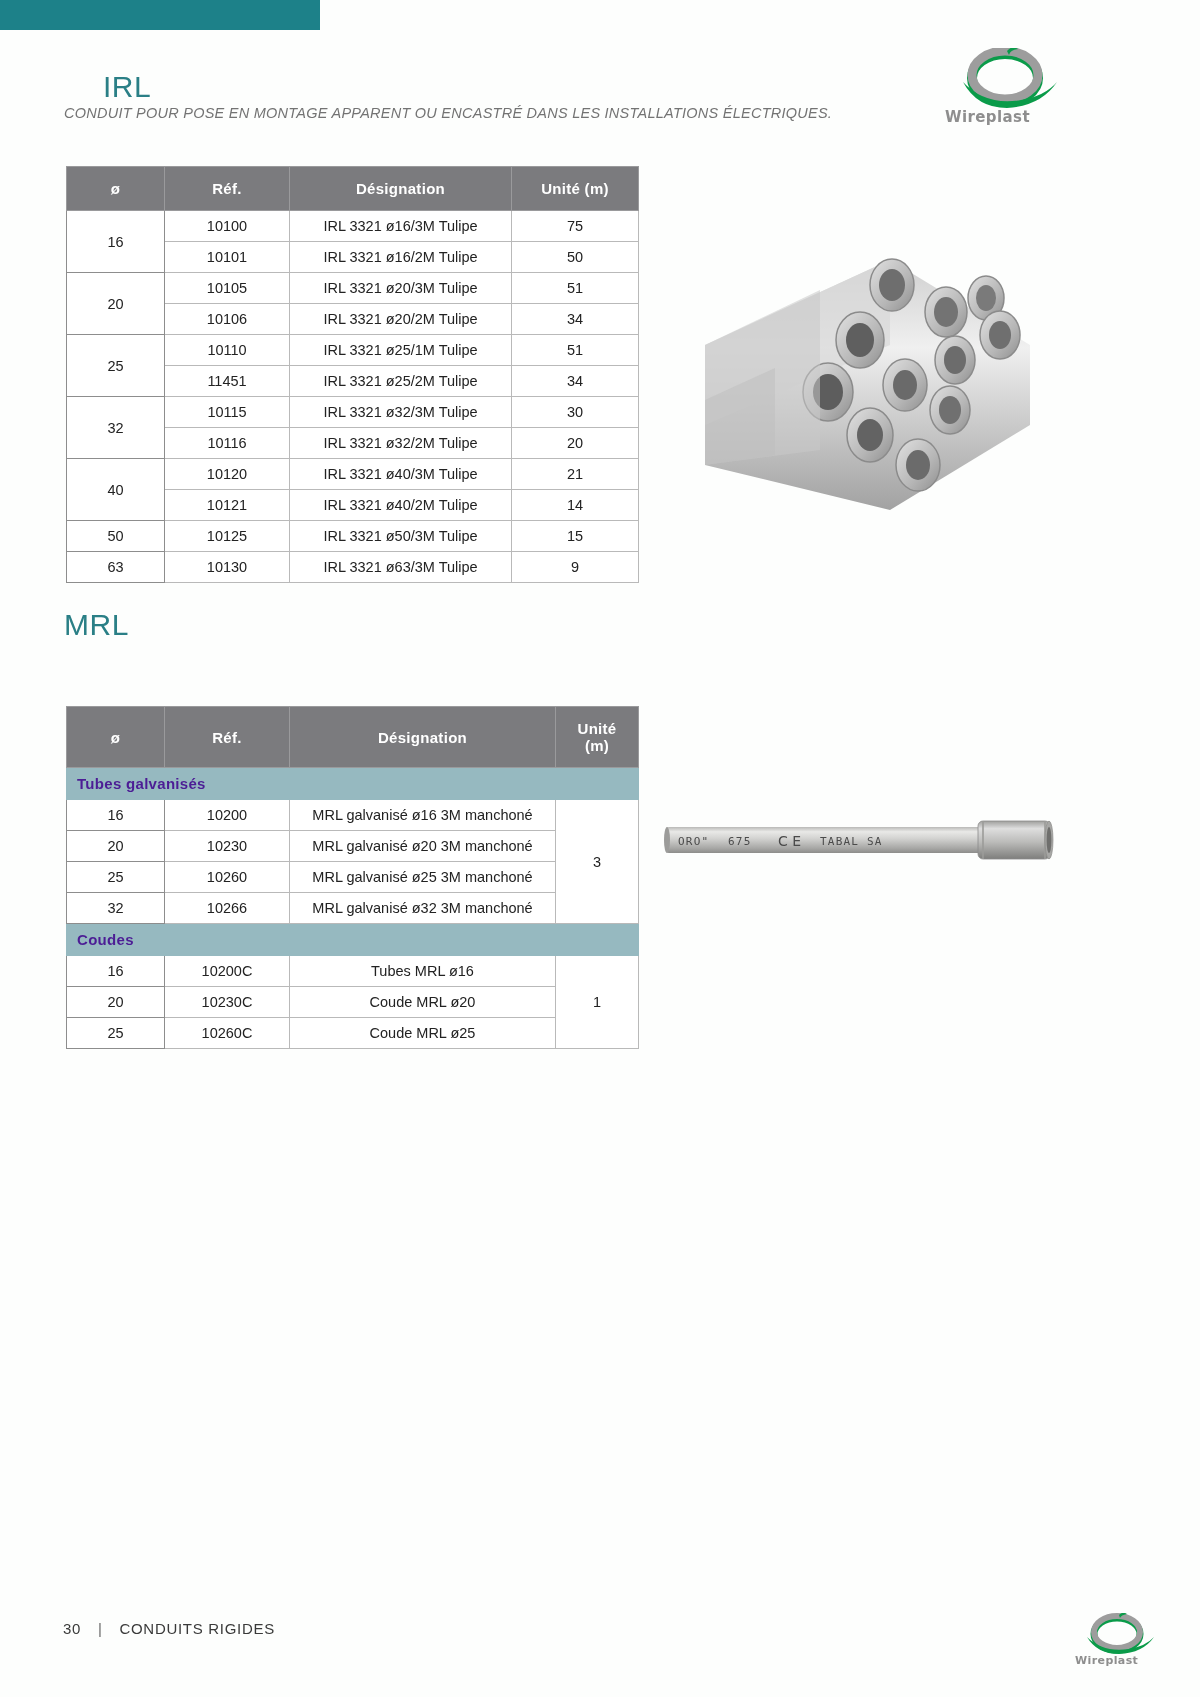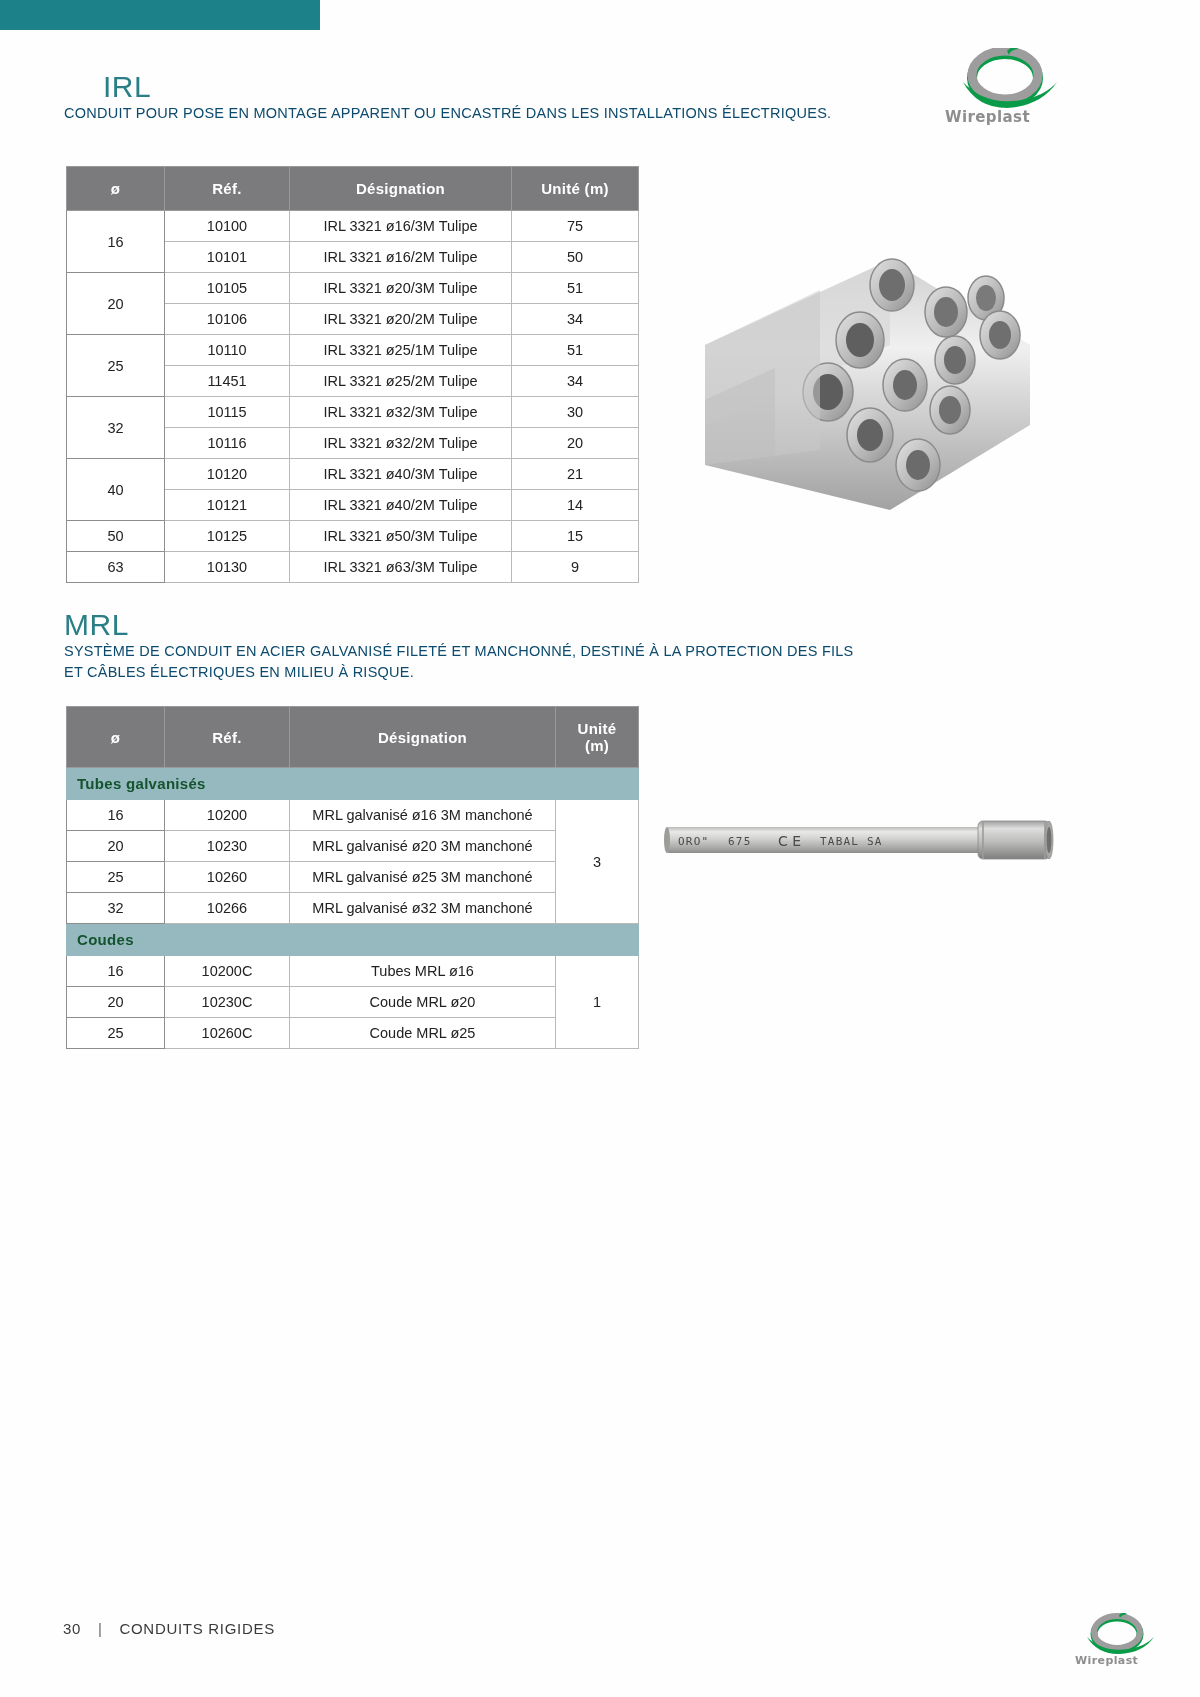--- a/index.html
+++ b/index.html
@@ -45,24 +45,25 @@
     position: absolute;
     font-size: 30px;
     color: #2a7f86;
     font-weight: 400;
     letter-spacing: 0.5px;
     font-family: "Liberation Sans", sans-serif;
   }
   .section-desc {
     position: absolute;
     font-size: 14.5px;
-    color: #0c4a6e;
+    color: #737373;
     letter-spacing: 0.25px;
     line-height: 1.45;
     font-family: "Liberation Sans", sans-serif;
+    font-style: italic;
   }
 
   
   table.spec {
     position: absolute;
     border-collapse: collapse;
     table-layout: fixed;
     font-size: 14.5px;
     color: #222;
   }
@@ -79,21 +80,21 @@
   table.spec td {
     border: 1px solid #b9b9b9;
     text-align: center;
     padding: 7px 4px;
     background: #ffffff;
     height: 27px;
   }
   table.spec td.dia { border-color:#8d8d8d; }
   td.group-head {
     background: #96b9c0 !important;
-    color: #14532d;
+    color: #4c1d95;
     font-weight: bold;
     text-align: left !important;
     padding-left: 10px !important;
     font-size: 15px;
     letter-spacing: 0.3px;
     border: 1px solid #96b9c0 !important;
   }
 
   
   .photo { position: absolute; }
@@ -256,21 +257,20 @@
         <ellipse cx="218" cy="215" rx="22" ry="26" fill="url(#tubeG2)" stroke="#8b8b8b" stroke-width="1.5"></ellipse>
         <ellipse cx="218" cy="215" rx="12" ry="15" fill="#6b6b6b"></ellipse>
       </g>
 
       <polygon points="5,95 120,40 120,200 5,215" fill="#c9c9c9" opacity="0.55"></polygon>
       <polygon points="5,150 75,118 75,205 5,215" fill="#bdbdbd" opacity="0.5"></polygon>
     </g>
   </svg>
 
   <div class="section-title" style="left:64px; top:608px;">MRL</div>
-  <div class="section-desc" style="left:64px; top:641px; width:790px;">SYSTÈME DE CONDUIT EN ACIER GALVANISÉ FILETÉ ET MANCHONNÉ, DESTINÉ À LA PROTECTION DES FILS ET CÂBLES ÉLECTRIQUES EN MILIEU À RISQUE.</div>
 
   <table class="spec" id="mrl-table" style="left:66px; top:706px; width:572px;">
     <colgroup>
         <col style="width:98px">
         <col style="width:125px">
         <col style="width:266px">
         <col style="width:83px">
       </colgroup>
     <thead>
       <tr>

